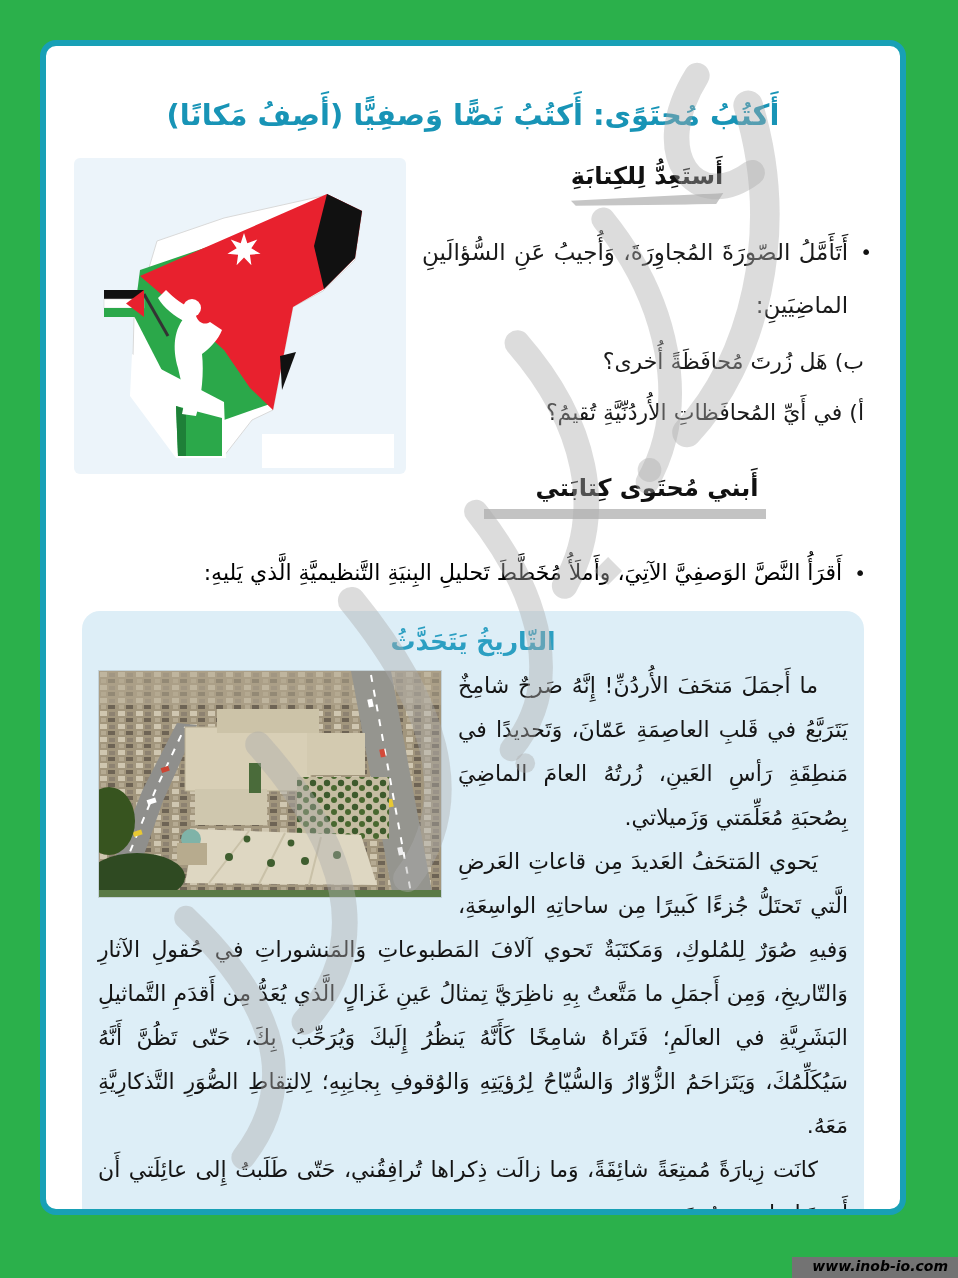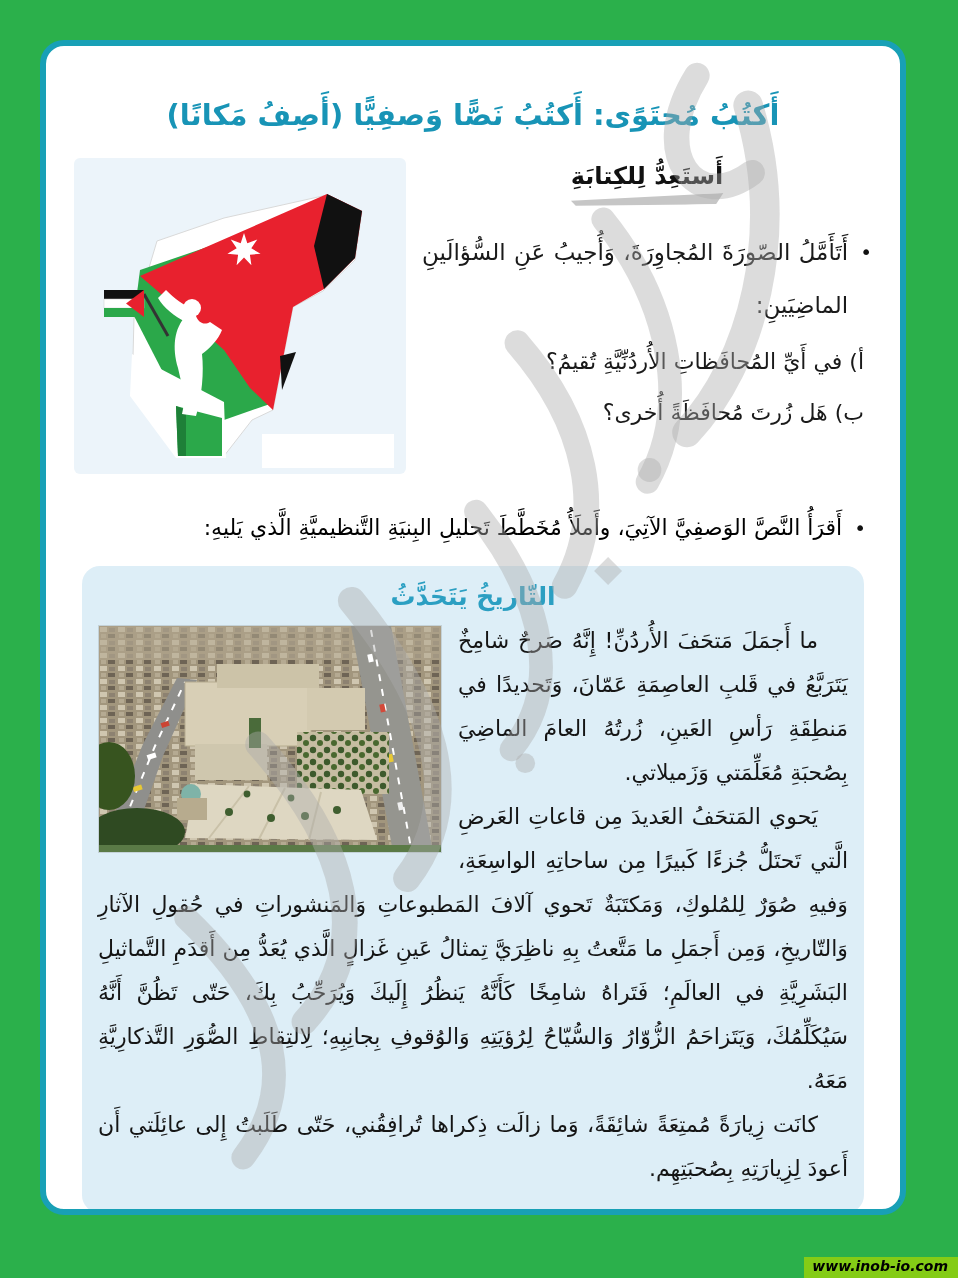--- a/index.html
+++ b/index.html
@@ -4,21 +4,21 @@
 <style>
   html,body{margin:0;padding:0;}
   body{
     width:958px;height:1278px;position:relative;
     background:#2bb04b;
     font-family:"DejaVu Sans",sans-serif;
     overflow:hidden;
   }
   .page{
     position:absolute;left:40px;top:40px;width:866px;height:1175px;
-    background:#ffffff;border:6px solid #18a0b6;border-radius:24px;
+    background:#ffffff;border:6px solid #18a0b6;border-radius:16px;
     box-sizing:border-box;direction:rtl;overflow:hidden;
   }
   
   .watermark{position:absolute;inset:0;width:100%;height:100%;pointer-events:none;z-index:5;}
   
   .content{position:relative;z-index:2;padding:0 28px;}
   .page-title{
     margin:52px 0 0;text-align:center;
     color:#1894b6;font-size:29px;font-weight:bold;letter-spacing:0;
   }
@@ -57,22 +57,22 @@
   .box-body{font-size:22px;line-height:44px;text-align:justify;color:#151515;}
   .box-body::after{content:"";display:block;clear:both;}
   .museum-figure{
     float:left;width:342px;height:226px;margin:6px 16px 8px 0;
     border:1px solid #c4d2d8;background:#b9ad93;overflow:hidden;
   }
   .box-body p{margin:0;}
   .box-body p.indent{text-indent:30px;}
   
   .footer-strip{
-    position:absolute;right:0;bottom:0;z-index:10;background:#84cc16;
-    padding:1px 10px 4px 8px;font-size:14px;font-weight:bold;font-style:italic;
+    position:absolute;right:0;bottom:0;z-index:10;background:#737373;
+    padding:1px 10px 4px 20px;font-size:14px;font-weight:bold;font-style:italic;
     color:#000;direction:ltr;
   }
 </style>
 </head>
 <body>
 
 <div class="page">
 
   <svg class="watermark" viewBox="0 0 866 1174" preserveAspectRatio="none" aria-hidden="true">
     <g fill="none" stroke="#ababab" stroke-opacity="0.42" stroke-linecap="round">
@@ -102,23 +102,27 @@
         <div class="sec-heading">
           <span>أَستَعِدُّ لِلكِتابَةِ</span>
           <div class="swoosh"></div>
         </div>
 
         <div class="bullet-row">
           <span class="bullet-dot">•</span>
           <span>أَتَأَمَّلُ الصّورَةَ المُجاوِرَةَ، وَأُجيبُ عَنِ السُّؤالَينِ الماضِيَينِ:</span>
         </div>
 
+        <div class="question">ب) هَل زُرتَ مُحافَظَةً أُخرى؟</div>
         <div class="question">أ) في أَيِّ المُحافَظاتِ الأُردُنِّيَّةِ تُقيمُ؟</div>
-        <div class="question">ب) هَل زُرتَ مُحافَظَةً أُخرى؟</div>
-
+
+        <div class="sec-heading build-heading-wrap">
+          <span>أَبني مُحتَوى كِتابَتي</span>
+          <div class="bar-underline"></div>
+        </div>
       </div>
 
       <figure class="map-figure" style="margin:0">
         <svg width="332" height="316" viewBox="0 0 332 316" aria-hidden="true">
 
           <path d="M83,83 L150,60 L253,37 L288,53 L281,102 L249,133 L219,149 L199,252 L178,262 L150,298 L104,298 L102,252 L58,236 L60,160 Z" fill="#ffffff" stroke="#d9d9d9" stroke-width="1"></path>
 
           <path d="M66,112 L148,84 L196,246 L150,262 L96,228 L60,158 Z" fill="#2ba84a"></path>
 
           <path d="M58,196 L150,244 L152,300 L102,300 L56,238 Z" fill="#ffffff"></path>

